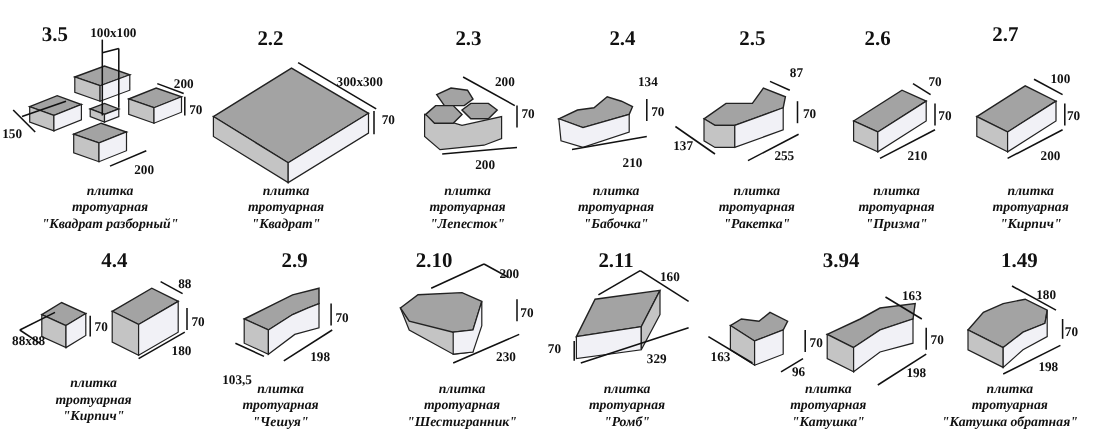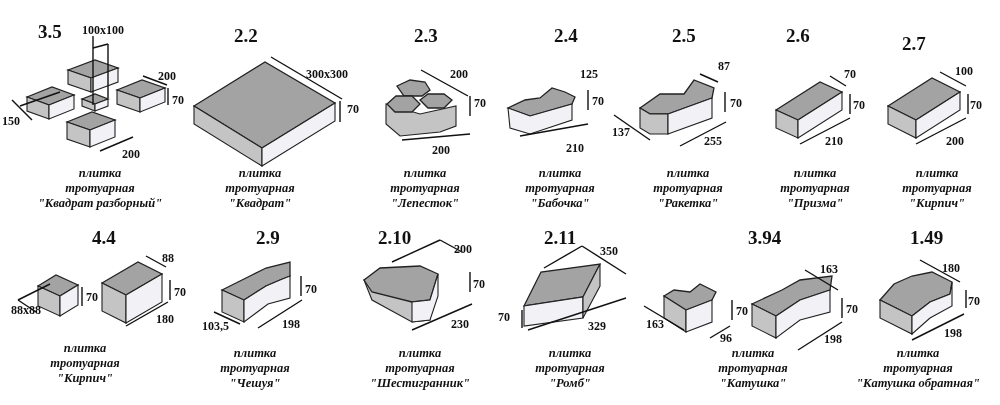--- a/index.html
+++ b/index.html
@@ -106,21 +106,21 @@
 </div>
 
 <div>
   <div class="num" style="left:554px;top:26px">2.4</div>
   <svg class="fig" style="left:0;top:0" width="1000" height="200">
     <polygon class="top" points="508,108 525,100 540,98 552,88 565,92 575,97 572,104 530,116"></polygon>
     <polygon class="front" points="508,108 530,116 572,104 572,120 530,134 510,128"></polygon>
     <line class="dl" x1="588" y1="90" x2="588" y2="110"></line>
     <line class="dl" x1="520" y1="136" x2="588" y2="124"></line>
   </svg>
-  <div class="dim" style="left:580px;top:68px">125</div>
+  <div class="dim" style="left:580px;top:68px">134</div>
   <div class="dim" style="left:592px;top:95px">70</div>
   <div class="dim" style="left:566px;top:142px">210</div>
   <div class="cap" style="left:500px;top:166px;width:120px">
     <span>плитка</span>
       <span>тротуарная</span>
       <span>"Бабочка"</span>
   </div>
 </div>
 
 <div>
@@ -159,21 +159,21 @@
   <div class="dim" style="left:853px;top:99px">70</div>
   <div class="dim" style="left:825px;top:135px">210</div>
   <div class="cap" style="left:760px;top:166px;width:110px">
     <span>плитка</span>
       <span>тротуарная</span>
       <span>"Призма"</span>
   </div>
 </div>
 
 <div>
-  <div class="num" style="left:902px;top:34px">2.7</div>
+  <div class="num" style="left:902px;top:22px">2.7</div>
   <svg class="fig" style="left:0;top:0" width="1000" height="200">
     <polygon class="top" points="888,106 932,78 960,92 916,120"></polygon>
     <polygon class="side" points="888,106 916,120 916,138 888,124"></polygon>
     <polygon class="front" points="916,120 960,92 960,110 916,138"></polygon>
     <line class="dl" x1="940" y1="72" x2="966" y2="86"></line>
     <line class="dl" x1="968" y1="94" x2="968" y2="114"></line>
     <line class="dl" x1="916" y1="144" x2="966" y2="118"></line>
   </svg>
   <div class="dim" style="left:955px;top:65px">100</div>
   <div class="dim" style="left:970px;top:99px">70</div>
@@ -217,21 +217,21 @@
   <div class="num" style="left:256px;top:228px">2.9</div>
   <svg class="fig" style="left:0;top:0" width="1000" height="405">
     <polygon class="top" points="222,290 250,276 266,268 290,262 290,276 280,280 266,286 244,300"></polygon>
     <polygon class="side" points="222,290 244,300 244,322 222,312"></polygon>
     <polygon class="front" points="244,300 266,286 280,280 290,276 290,298 268,304 244,322"></polygon>
     <line class="dl" x1="301" y1="276" x2="301" y2="296"></line>
     <line class="dl" x1="214" y1="312" x2="240" y2="324"></line>
     <line class="dl" x1="258" y1="328" x2="302" y2="300"></line>
   </svg>
   <div class="dim" style="left:305px;top:283px">70</div>
-  <div class="dim" style="left:202px;top:320px">103,5</div>
+  <div class="dim" style="left:202px;top:339px">103,5</div>
   <div class="dim" style="left:282px;top:318px">198</div>
   <div class="cap" style="left:200px;top:346px;width:110px">
     <span>плитка</span>
       <span>тротуарная</span>
       <span>"Чешуя"</span>
   </div>
 </div>
 
 <div>
   <div class="num" style="left:378px;top:228px">2.10</div>
@@ -258,21 +258,21 @@
   <div class="num" style="left:544px;top:228px">2.11</div>
   <svg class="fig" style="left:0;top:0" width="1000" height="405">
     <polygon class="top" points="524,306 541,272 600,264 583,297"></polygon>
     <polygon class="front" points="524,306 583,297 583,318 524,326"></polygon>
     <polygon class="side" points="583,297 600,264 600,286 583,318"></polygon>
     <line class="dl" x1="544" y1="268" x2="582" y2="246"></line>
       <line class="dl" x1="582" y1="246" x2="626" y2="274"></line>
     <line class="dl" x1="522" y1="310" x2="522" y2="328"></line>
     <line class="dl" x1="528" y1="330" x2="626" y2="298"></line>
   </svg>
-  <div class="dim" style="left:600px;top:245px">350</div>
+  <div class="dim" style="left:600px;top:245px">160</div>
   <div class="dim" style="left:498px;top:311px">70</div>
   <div class="dim" style="left:588px;top:320px">329</div>
   <div class="cap" style="left:515px;top:346px;width:110px">
     <span>плитка</span>
       <span>тротуарная</span>
       <span>"Ромб"</span>
   </div>
 </div>
 
 <div>

